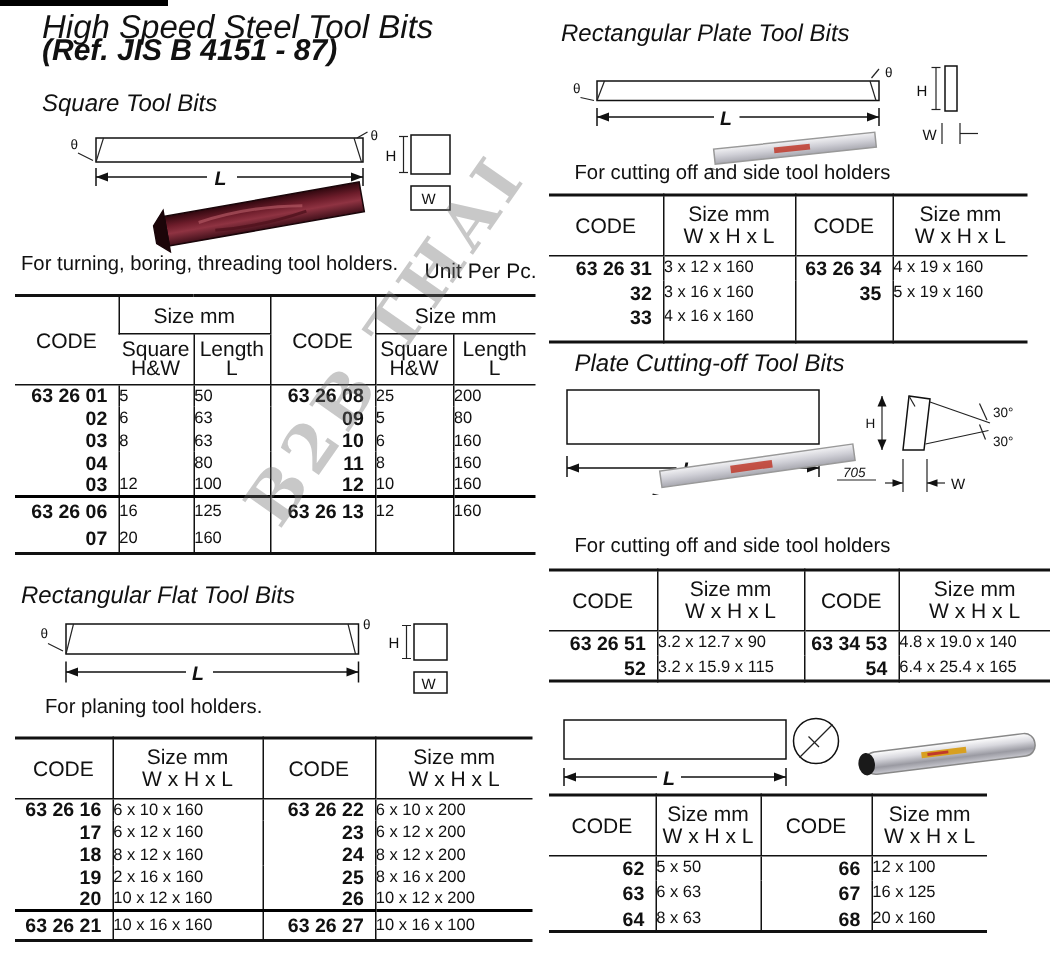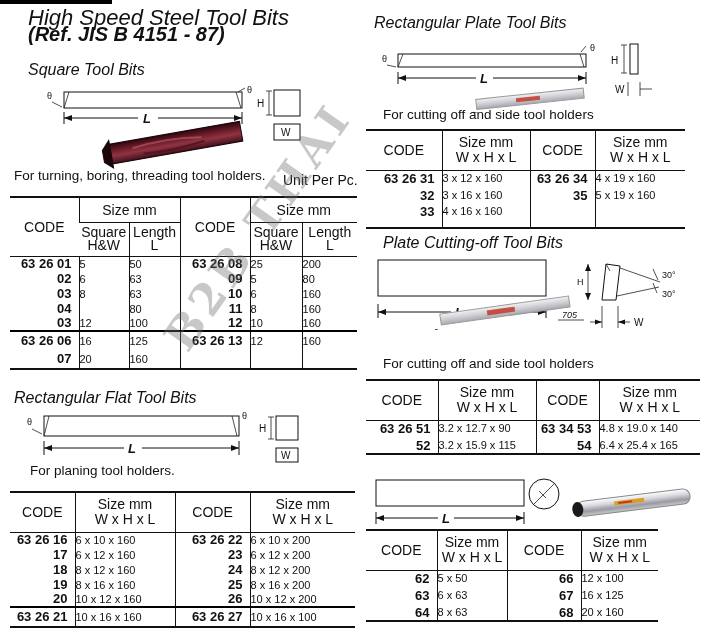--- a/index.html
+++ b/index.html
@@ -259,21 +259,21 @@
           <td class="size">6 x 12 x 200</td>
         </tr>
         <tr>
           <td class="code">18</td>
           <td class="size">8 x 12 x 160</td>
           <td class="code">24</td>
           <td class="size">8 x 12 x 200</td>
         </tr>
         <tr>
           <td class="code">19</td>
-          <td class="size">8 x 16 x 160</td>
+          <td class="size">2 x 16 x 160</td>
           <td class="code">25</td>
           <td class="size">8 x 16 x 200</td>
         </tr>
         <tr>
           <td class="code">20</td>
           <td class="size">10 x 12 x 160</td>
           <td class="code">26</td>
           <td class="size">10 x 12 x 200</td>
         </tr>
       </tbody>

